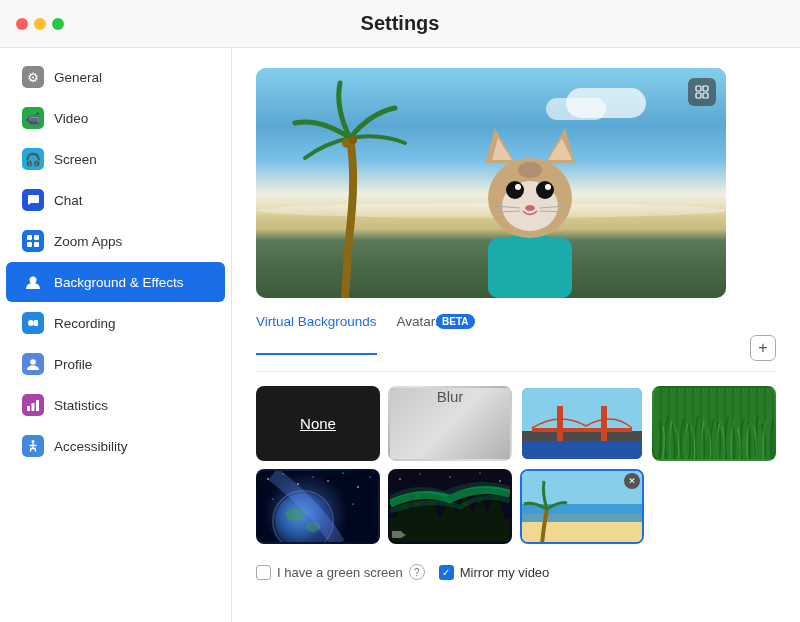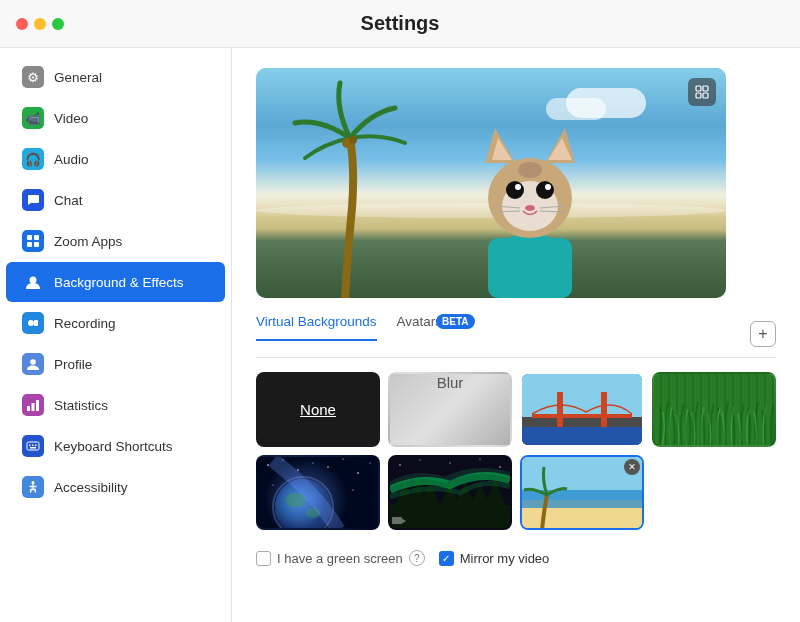--- a/index.html
+++ b/index.html
@@ -131,21 +131,21 @@
       gap: 20px;
       margin-bottom: 16px;
       border-bottom: 1px solid #e5e5e5;
       padding-bottom: 0;
       position: relative;
     }
     .tab {
       font-size: 13.5px;
       color: #555;
       cursor: pointer;
-      padding-bottom: 10px;
+      padding-bottom: 24px;
       border-bottom: 2px solid transparent;
     }
     .tab.active {
       color: #1a6fe8;
       border-bottom: 2px solid #1a6fe8;
       font-weight: 500;
     }
     .beta-badge {
       background: #1a6fe8;
       color: #fff;
@@ -320,21 +320,21 @@
     <div class="sidebar-item">
       <div class="icon-box" style="background:#888;">⚙</div>
       <span>General</span>
     </div>
     <div class="sidebar-item">
       <div class="icon-box" style="background:#22aa44;">📹</div>
       <span>Video</span>
     </div>
     <div class="sidebar-item">
       <div class="icon-box" style="background:#22aadd;">🎧</div>
-      <span>Audio</span>
+      <span>Screen</span>
     </div>
     <div class="sidebar-item">
       <div class="icon-box" style="background:#2255dd;">
         <svg width="14" height="14" viewBox="0 0 14 14" fill="white">
           <path d="M2 2 h10 a1 1 0 0 1 1 1 v6 a1 1 0 0 1 -1 1 H5 l-3 2 V3 a1 1 0 0 1 1-1z" fill="white"></path>
         </svg>
       </div>
       <span>Chat</span>
     </div>
     <div class="sidebar-item">
@@ -377,32 +377,20 @@
     </div>
     <div class="sidebar-item">
       <div class="icon-box" style="background:#aa44aa;">
         <svg width="14" height="14" viewBox="0 0 14 14" fill="white">
           <rect x="1" y="8" width="3" height="5" fill="white"></rect>
           <rect x="5.5" y="5" width="3" height="8" fill="white"></rect>
           <rect x="10" y="2" width="3" height="11" fill="white"></rect>
         </svg>
       </div>
       <span>Statistics</span>
-    </div>
-    <div class="sidebar-item">
-      <div class="icon-box" style="background:#2255cc;">
-        <svg width="14" height="14" viewBox="0 0 14 14" fill="white">
-          <rect x="1" y="3" width="12" height="8" rx="1.5" stroke="white" stroke-width="1" fill="none"></rect>
-          <rect x="3" y="5.5" width="1.5" height="1.5" fill="white" rx="0.3"></rect>
-          <rect x="6" y="5.5" width="1.5" height="1.5" fill="white" rx="0.3"></rect>
-          <rect x="9" y="5.5" width="1.5" height="1.5" fill="white" rx="0.3"></rect>
-          <rect x="4" y="8" width="6" height="1.5" fill="white" rx="0.3"></rect>
-        </svg>
-      </div>
-      <span>Keyboard Shortcuts</span>
     </div>
     <div class="sidebar-item">
       <div class="icon-box" style="background:#4488dd;">
         <svg width="14" height="14" viewBox="0 0 14 14" fill="white">
           <circle cx="7" cy="2.5" r="1.5" fill="white"></circle>
           <path d="M7 4.5 L7 9.5 M4 6.5 L10 6.5 M5 9.5 L7 9.5 L9 9.5" stroke="white" stroke-width="1.3" fill="none" stroke-linecap="round"></path>
           <path d="M5 9.5 L4.5 12 M9 9.5 L9.5 12" stroke="white" stroke-width="1.3" fill="none" stroke-linecap="round"></path>
         </svg>
       </div>
       <span>Accessibility</span>

